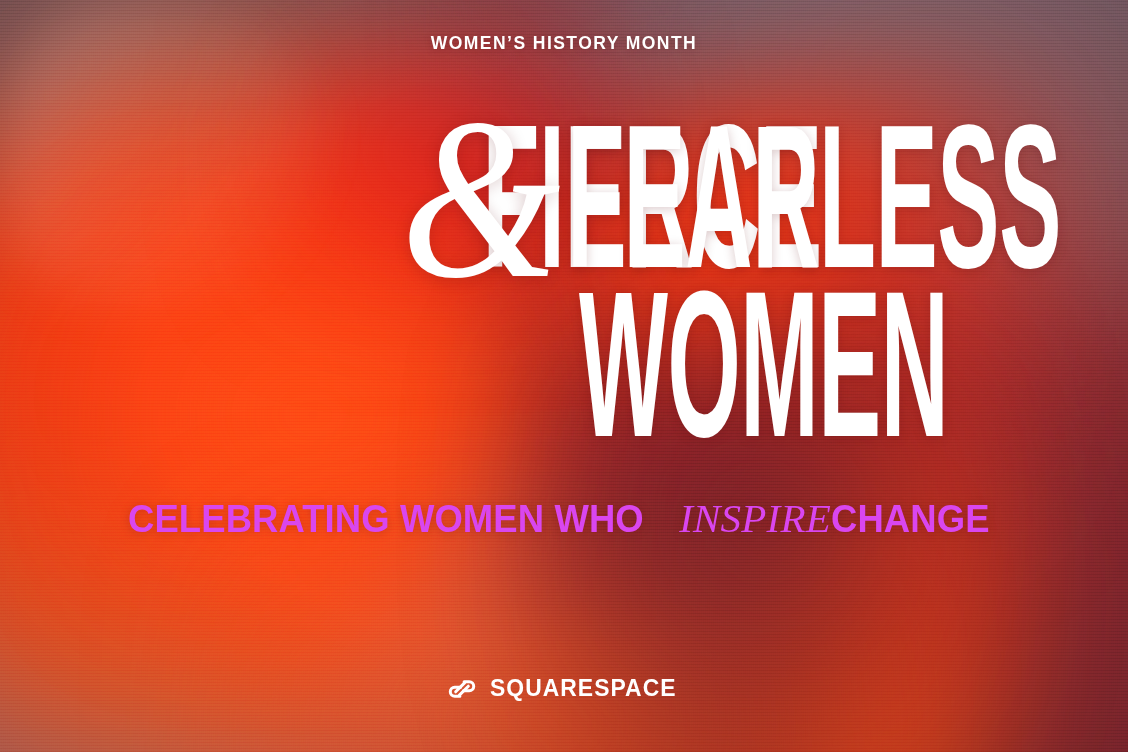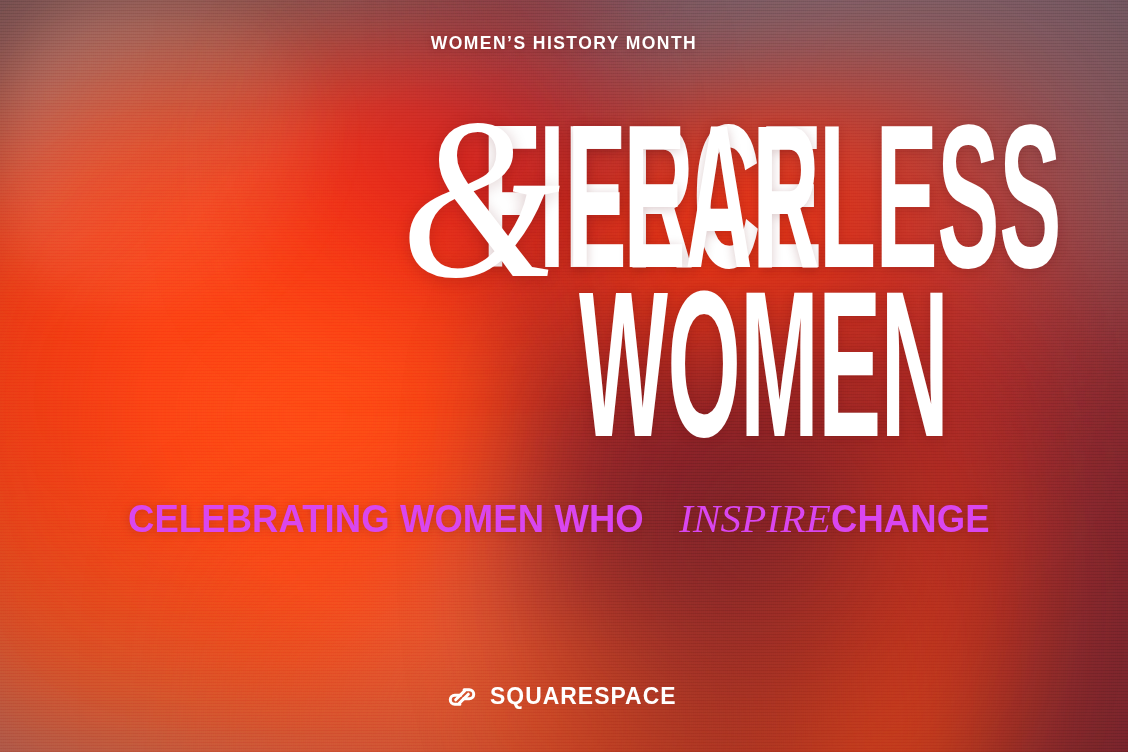--- a/index.html
+++ b/index.html
@@ -269,21 +269,21 @@
     font-style:italic;
     font-weight:normal;
     font-size:41px;
     letter-spacing:0.2px;
   }
 
   
   .footer-logo {
     position:absolute;
     left:0; right:0;
-    bottom:40px;
+    bottom:48px;
     display:flex;
     align-items:center;
     justify-content:center;
     gap:13px;
   }
   .logo-mark { width:30px; height:30px; display:block; flex:0 0 auto; }
   .wordmark {
     color:#ffffff;
     font-family:"Liberation Sans", sans-serif;
     font-weight:bold;

